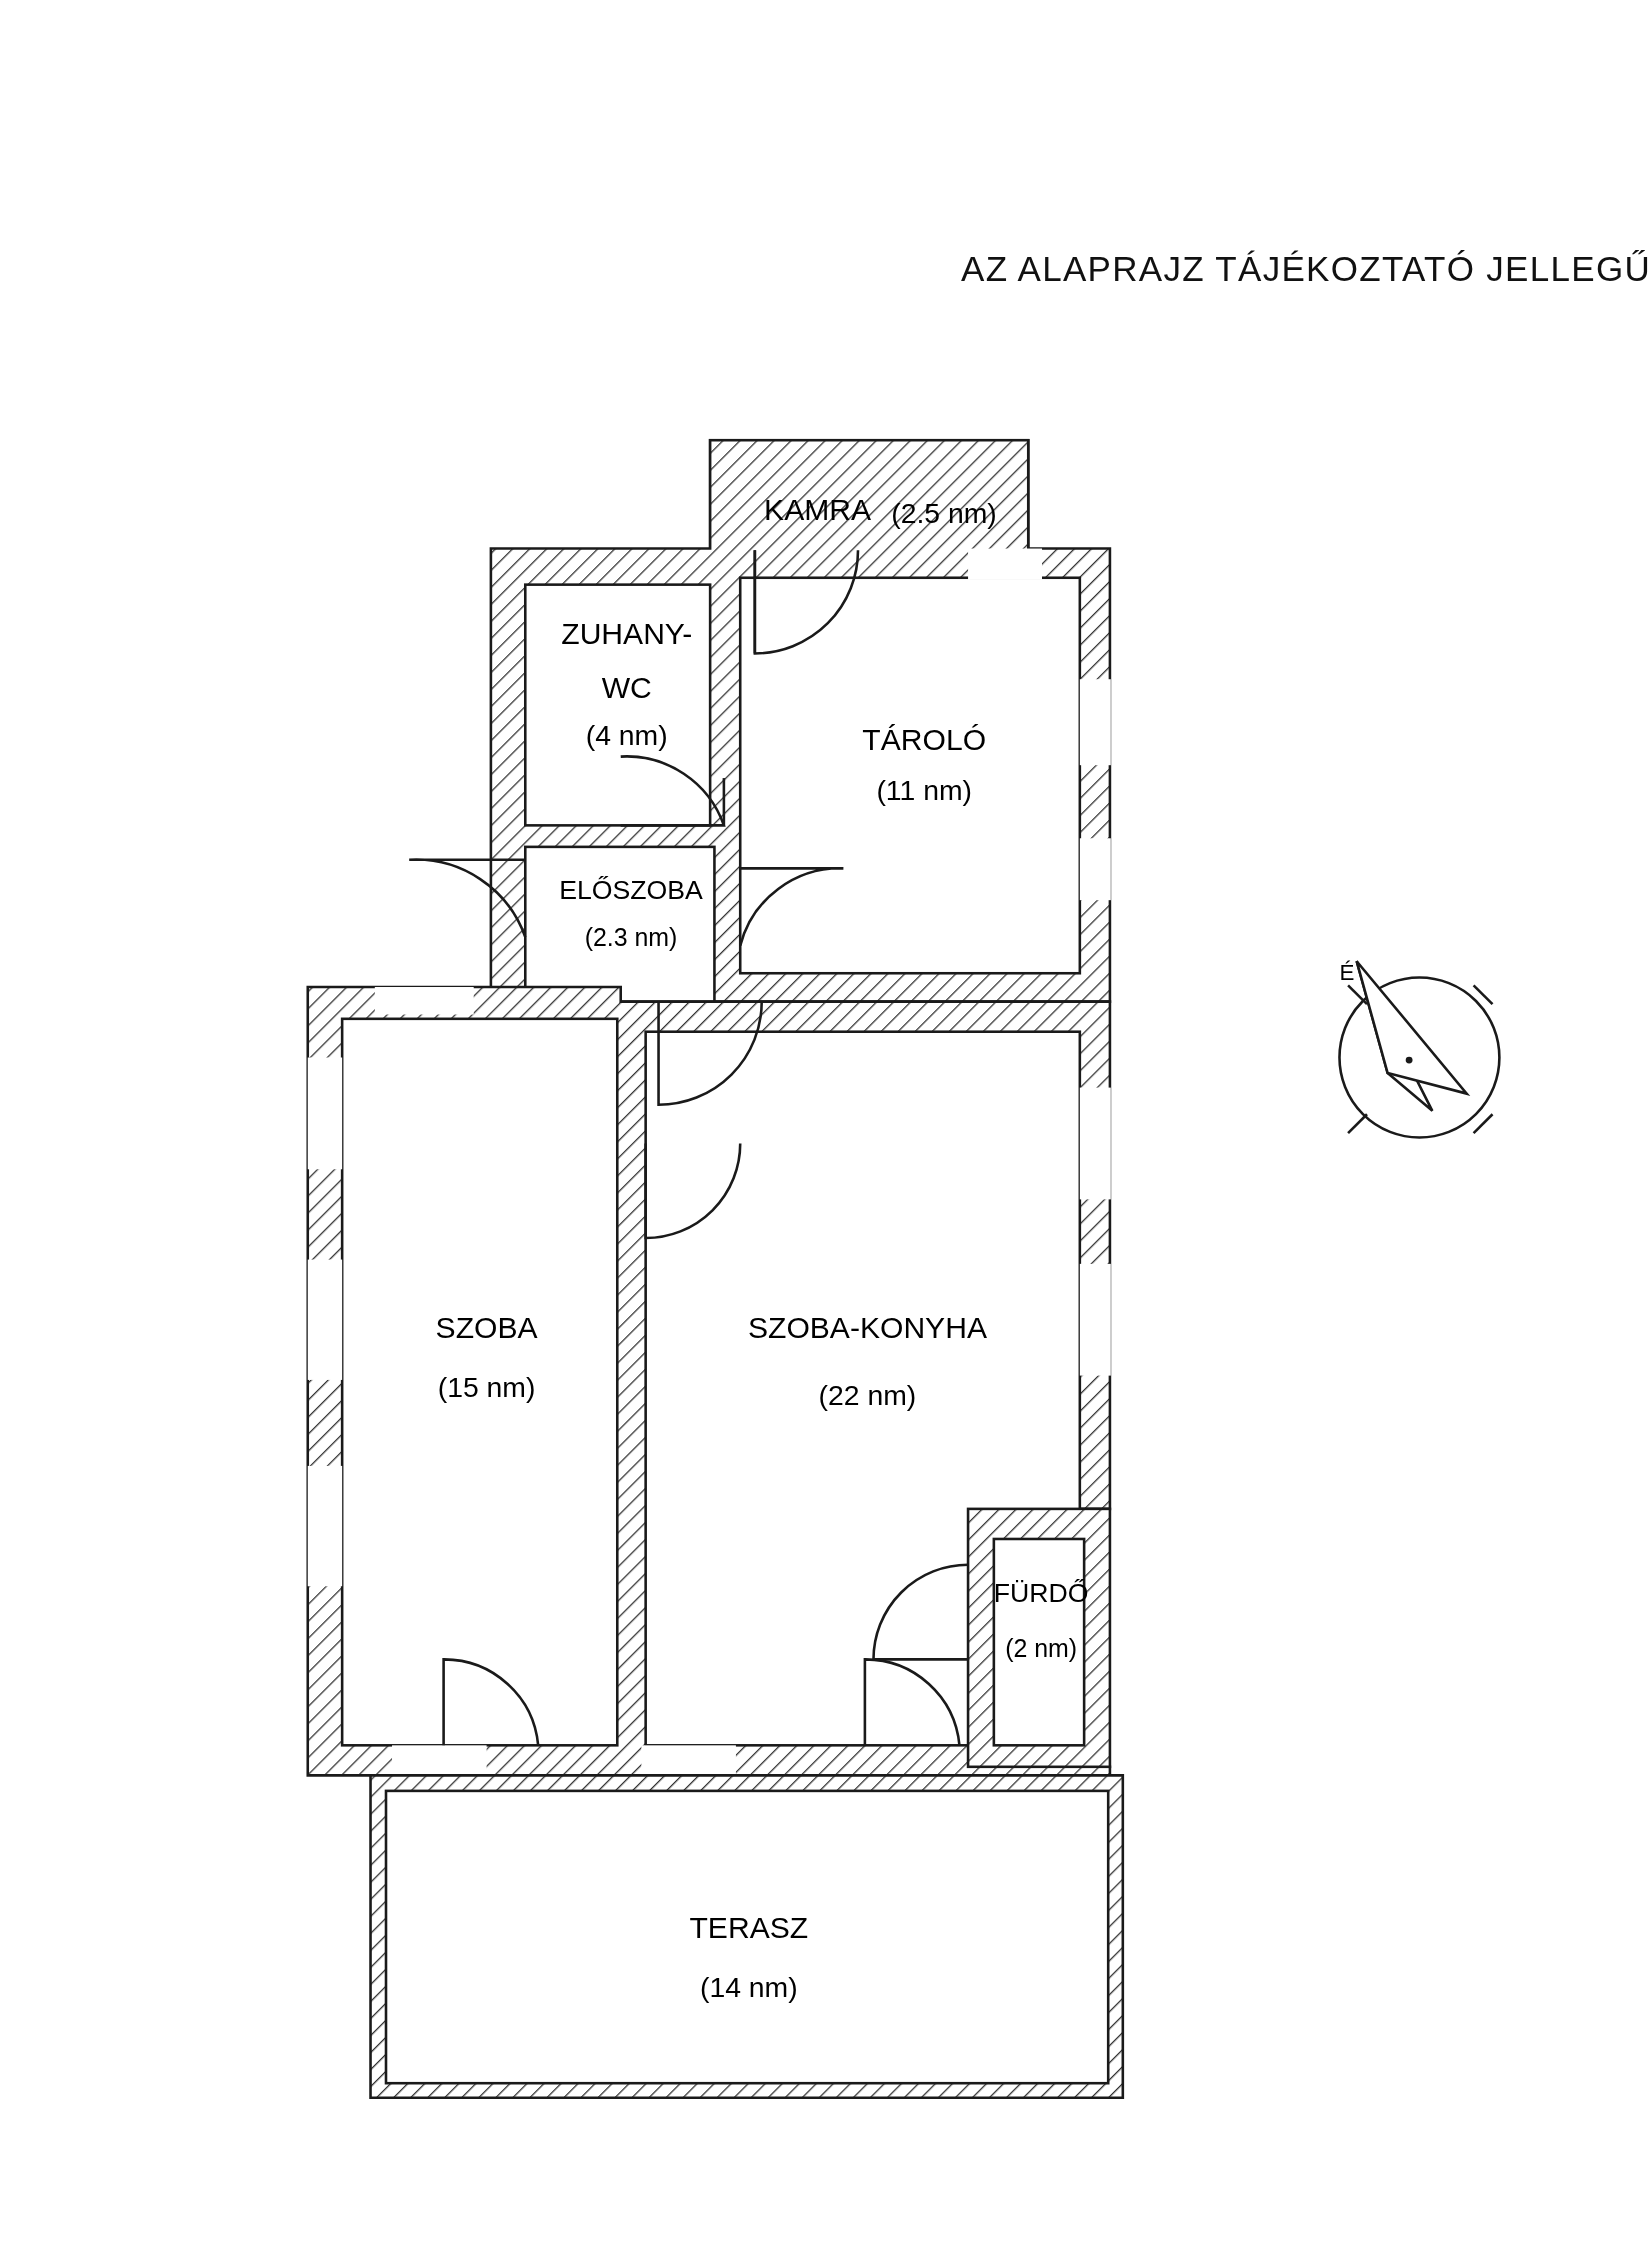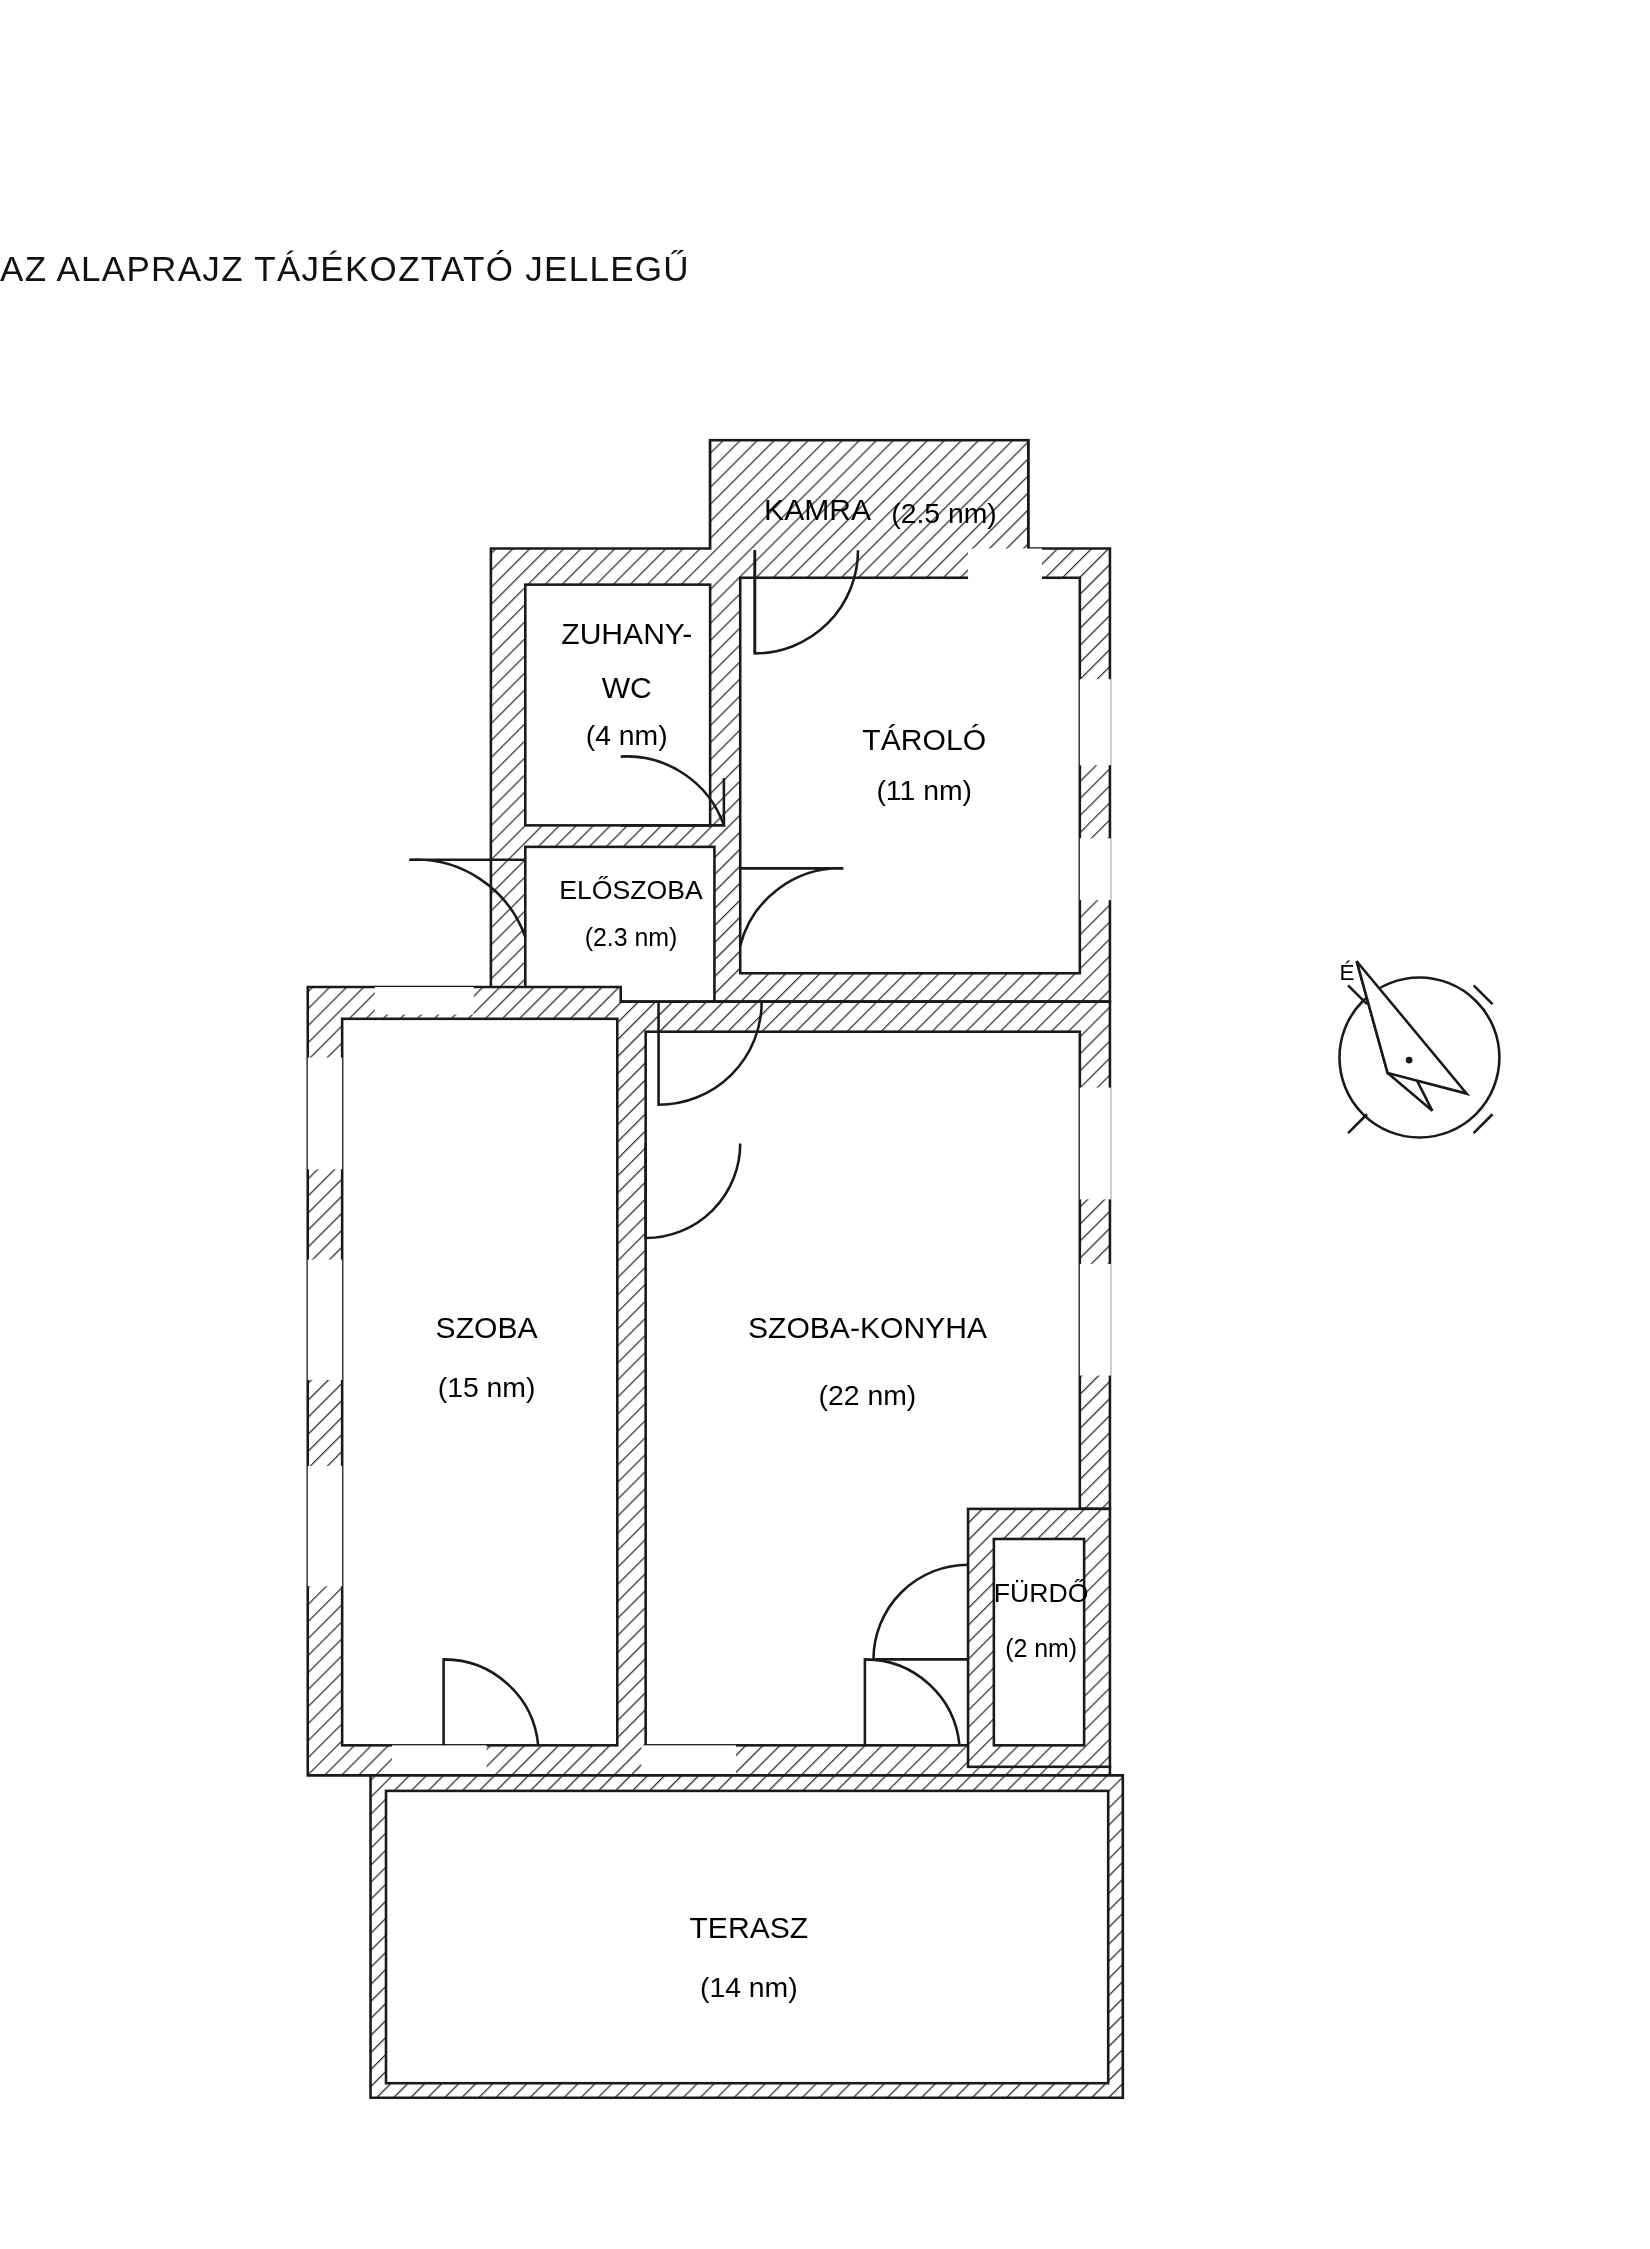--- a/index.html
+++ b/index.html
@@ -14,21 +14,21 @@
     font-family: "Liberation Sans", sans-serif;
     color: #000000;
     overflow: hidden;
   }
 
   #title {
     position: absolute;
     top: 249px;
     left: 0;
     width: 1651px;
-    text-align: left;
+    text-align: right;
     font-size: 35px;
     letter-spacing: 1.3px;
     font-weight: 400;
     color: #111;
   }
 
   #plan-wrap {
     position: absolute;
     top: 0;
     left: 5px;

